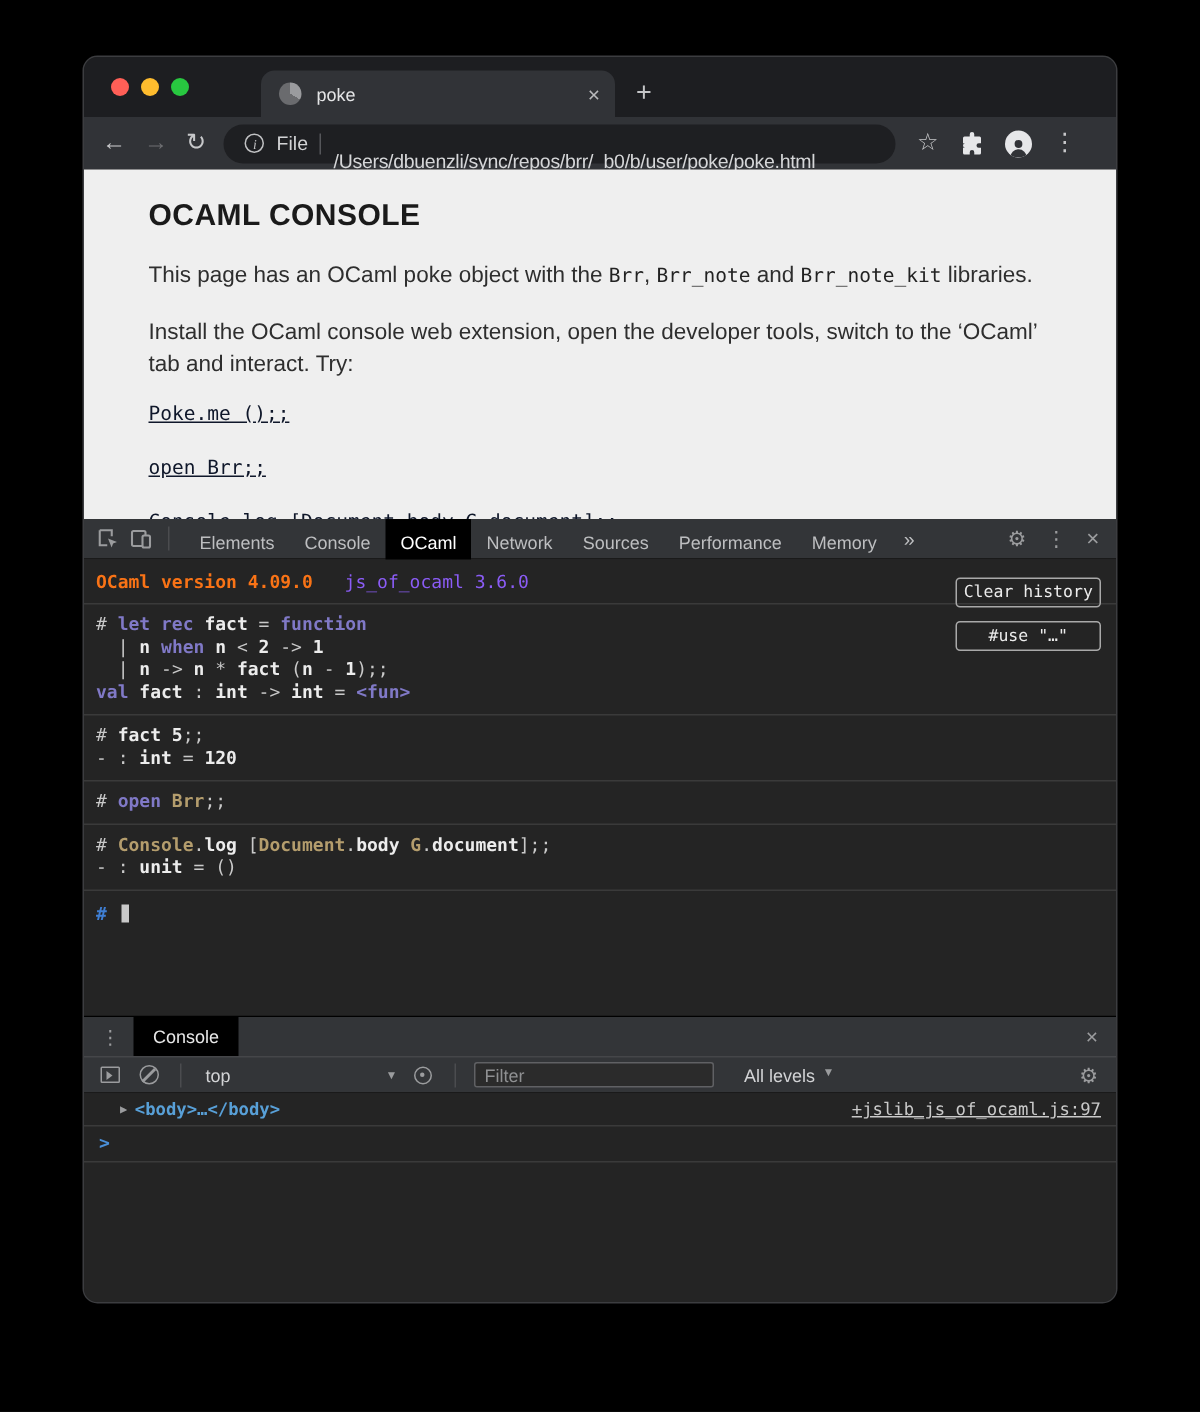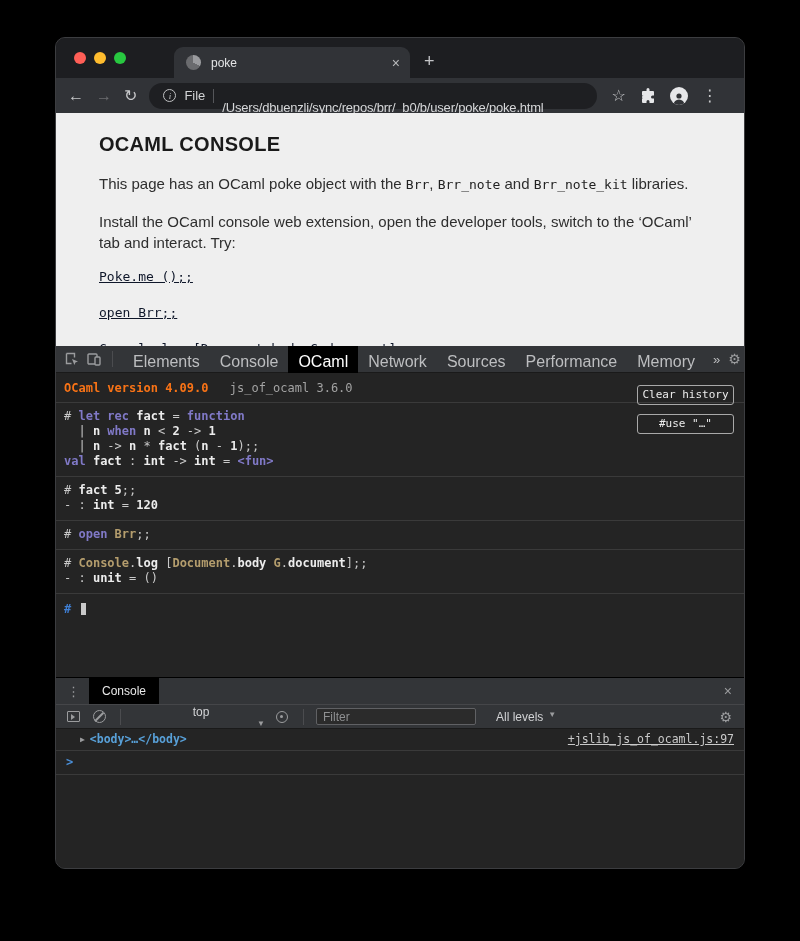--- a/index.html
+++ b/index.html
@@ -45,32 +45,32 @@
   .page p { font-size:15px; color:#2e2e2e; line-height:21px; margin-bottom:16px; max-width:610px; }
   .tk-code, .page .codeline { font-family:"DejaVu Sans Mono","Liberation Mono",monospace; }
   .tk-code { font-size:13px; color:#222; }
   .page .codeline { font-size:13px; color:#0f172a; margin-bottom:21px; white-space:pre;text-decoration:underline; }
 
   
   .dt-toolbar { height:27px; background:#333538; display:flex; align-items:center; flex:none; border-bottom:1px solid #1a1a1a; }
   .dt-left { display:flex; align-items:center; gap:6px; padding:0 6px 0 8px; }
   .vsep { width:1px; height:16px; background:#4b4c4f; margin:0 4px; }
   .dt-tabs { display:flex; align-items:stretch; height:100%; }
-  .dt-tab { color:#bdbec0; font-size:16px; padding:16px 10px; display:flex; align-items:center; }
+  .dt-tab { color:#bdbec0; font-size:12px; padding:16px 10px; display:flex; align-items:center; }
   .dt-tab.selected { background:#000; color:#fff; }
   .dt-overflow { color:#bdbec0; font-size:13px; padding:0 8px; display:flex; align-items:center; }
   .dt-right { margin-left:auto; display:flex; align-items:center; gap:13px; padding-right:11px; }
   .dt-ric { color:#9b9c9e; font-size:14px; line-height:1; }
 
   
   .ocaml { height:304px; background:#242424; position:relative; flex:none;
            font-family:"DejaVu Sans Mono","Liberation Mono",monospace; font-size:12px; color:#c9c9c9; }
   .oc-header { padding:8px 8px 7px 8px; border-bottom:1px solid #3a3a3a; }
   .oc-version { color:#f97316; font-weight:bold; }
-  .oc-runtime { color:#a3a3a3; margin-left:14px;text-align:right; }
+  .oc-runtime { color:#8b5cf6; margin-left:14px;text-align:right; }
   .oc-block { padding:6px 8px 7px 8px; border-bottom:1px solid #3a3a3a; }
   .oc-line { line-height:15px; white-space:pre; }
   .tk-p { color:#c9c9c9; }
   .tk-b { color:#ececec; font-weight:bold;text-align:right; }
   .tk-kw { color:#8079c7; font-weight:bold; }
   .tk-mod { color:#b49d6d; font-weight:bold; }
   .oc-prompt { padding:8px 8px; line-height:15px; }
   .oc-prompt .tk-blue { color:#3f7fd4; font-weight:bold; }
   .cursor { display:inline-block; width:5px; height:12px; background:#c9c9c9; vertical-align:-2px; margin-left:3px; }
   .oc-buttons { position:absolute; top:12px; right:10px; display:flex; flex-direction:column; gap:9px; }
@@ -79,21 +79,21 @@
 
   
   .drawer { flex:1; display:flex; flex-direction:column; border-top:1px solid #000; min-height:0; }
   .dw-tabrow { height:26px; background:#333538; display:flex; align-items:stretch; flex:none; }
   .dw-dots { color:#9b9c9e; font-size:13px; display:flex; align-items:center; padding:0 9px 0 11px; }
   .dw-tab { background:#000; color:#e8e8e8; font-size:12px; display:flex; align-items:center; padding:0 13px; }
   .dw-close { margin-left:auto; color:#9b9c9e; font-size:14px; display:flex; align-items:center; padding-right:12px; }
   .dw-toolbar { height:25px; background:#333538; border-top:1px solid #454649; border-bottom:1px solid #1a1a1a;
                 display:flex; align-items:center; padding:0 8px; gap:8px; flex:none; }
   .dw-ic { display:flex; align-items:center; justify-content:center; width:18px; height:18px; }
-  .ctx-select { display:flex; align-items:center; width:132px; color:#d2d3d5; font-size:12px; padding-left:4px;flex-direction:column; }
+  .ctx-select { display:flex; align-items:center; width:132px; color:#d2d3d5; font-size:12px; padding-left:4px; }
   .ctx-select .caret { margin-left:auto; color:#9b9c9e; font-size:8px; }
   .eye { width:12px; height:12px; border:1.5px solid #9b9c9e; border-radius:50%; position:relative; }
   .eye::after { content:""; position:absolute; left:3px; top:3px; width:3px; height:3px; border-radius:50%; background:#9b9c9e; }
   .filter { width:160px; height:17px; background:#2b2b2b; border:1px solid #606164; border-radius:2px;
             color:#c9c9c9; font-size:12px; font-family:"Liberation Sans",sans-serif; padding:0 6px; }
   .filter::placeholder { color:#8f9092; }
   .levels { color:#d2d3d5; font-size:12px; display:flex; gap:5px; margin-left:12px; }
   .levels .caret { color:#9b9c9e; font-size:8px; }
   .dw-gear { margin-left:auto; color:#9b9c9e; font-size:14px; padding-right:4px; }
   .dw-messages { flex:1; background:#242424; overflow:hidden;

